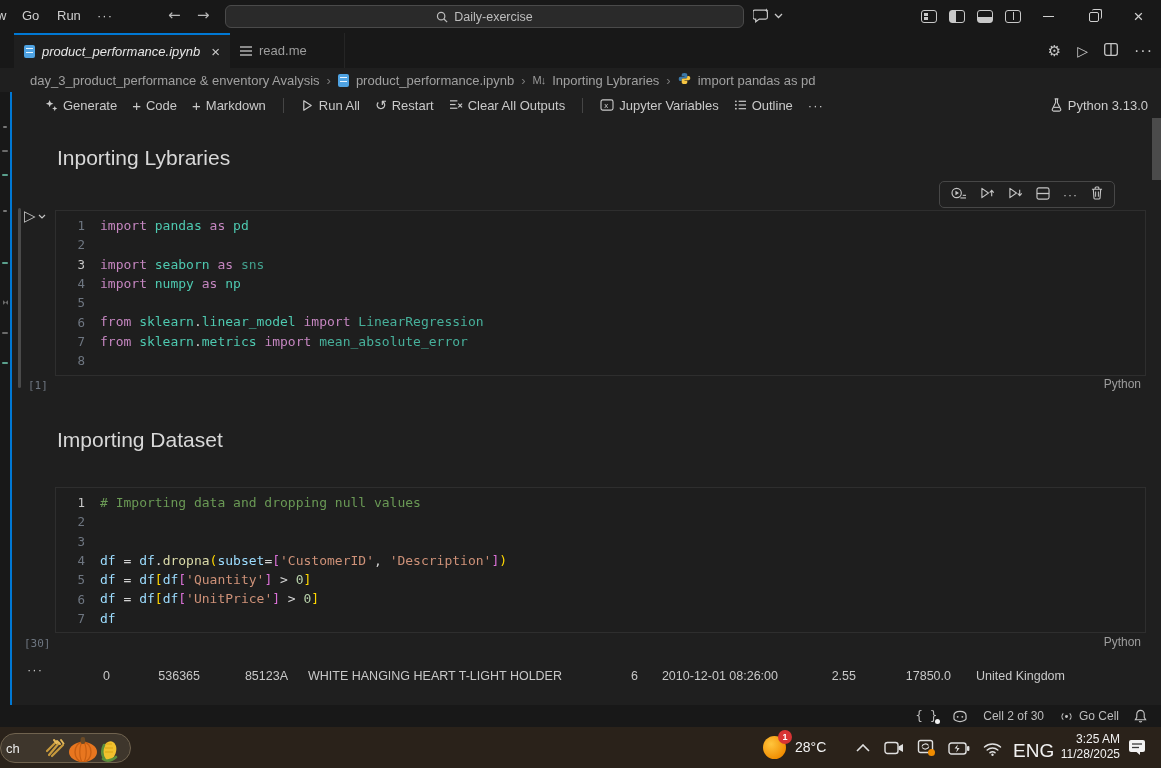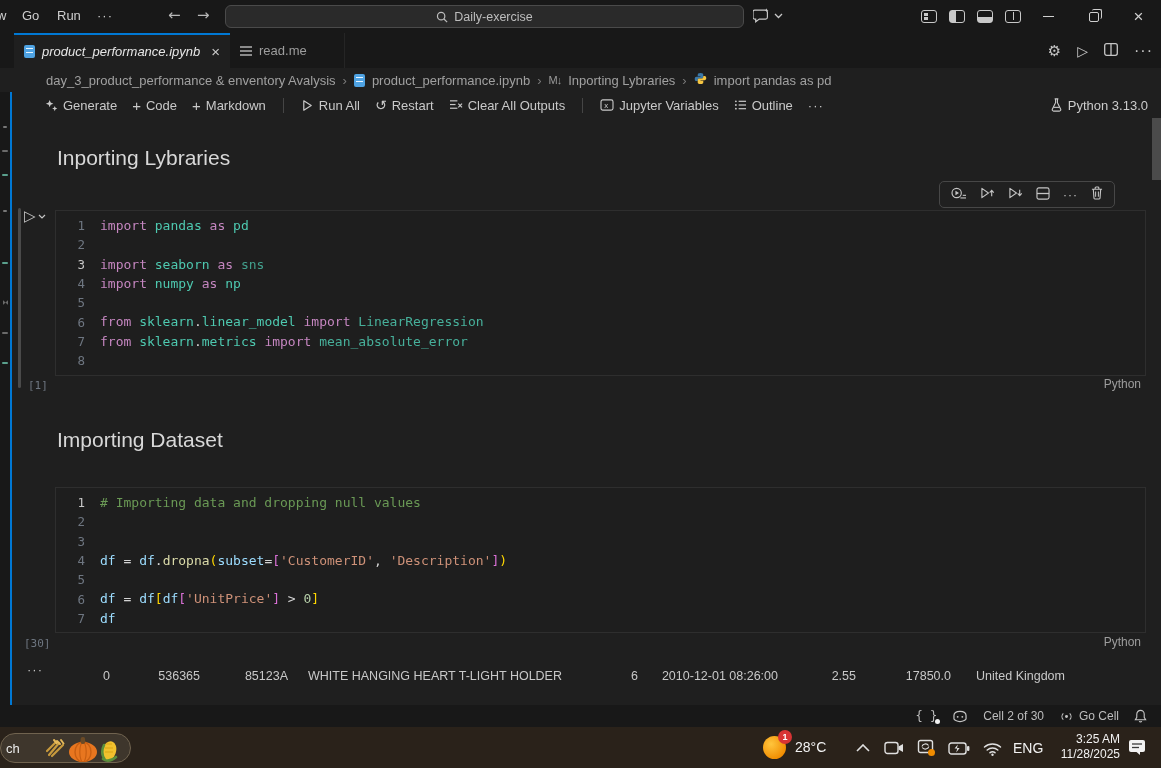--- a/index.html
+++ b/index.html
@@ -35,21 +35,21 @@
   .tab.inactive{background:#1f1f1f10;color:#9d9d9d;border-right:1px solid #252525}
   .nbicon{width:11px;height:13px;background:#4fa3e3;border-radius:2px;position:relative}
   .nbicon:before{content:"";position:absolute;left:2px;top:3px;right:2px;border-top:1.5px solid #e8f4ff}
   .nbicon:after{content:"";position:absolute;left:2px;top:7px;right:2px;border-top:1.5px solid #e8f4ff}
   .mdlines{width:12px;height:10px;position:relative}
   .mdlines:before{content:"";position:absolute;left:0;top:0;width:12px;height:2px;background:#8a8a8a;box-shadow:0 4px 0 #8a8a8a,0 8px 0 #8a8a8a}
   .editor-actions{position:absolute;right:8px;top:0;height:35px;display:flex;align-items:center;gap:16px;color:#c5c5c5}
 
   
   .breadcrumbs{position:absolute;left:0;top:68px;width:1161px;height:24px;background:#1f1f1f;display:flex;
-    align-items:center;gap:7px;padding-left:46px;font-size:13px;color:#a0a0a0}
+    align-items:center;gap:7px;padding-left:30px;font-size:13px;color:#a0a0a0}
   .crumb-sep{color:#7a7a7a;font-size:13px}
   .md-glyph{font-size:11px;color:#9a9a9a;letter-spacing:-1px}
 
   
   .nbtoolbar{position:absolute;left:0;top:92px;width:1161px;height:26px;background:#1f1f1f;display:flex;
     align-items:center;gap:15px;padding-left:45px;font-size:13px;color:#c9c9c9}
   .tb-item{display:flex;align-items:center;gap:5px}
   .tb-sep{width:1px;height:15px;background:#454545;margin:0 2px}
   .kernel{position:absolute;right:13px;top:0;height:26px;display:flex;align-items:center;gap:5px;color:#cccccc;font-size:13px}
   .strip-cover{position:absolute;left:0;top:0;width:10px;height:100%;background:#181818}
@@ -91,21 +91,21 @@
 
   
   .taskbar{position:absolute;left:0;top:727px;width:1161px;height:41px;background:#2a221a}
   .tb-search{position:absolute;left:0;top:6px;width:131px;height:30px;background:#3e362c;border:1px solid #70634f;
     border-radius:15px;overflow:hidden;color:#ececec;font-size:13px}
   .tb-search span{position:absolute;left:5px;top:7px}
   .sun{position:absolute;width:23px;height:23px;border-radius:50%;background:radial-gradient(circle at 35% 35%,#ffc53d,#f08c00 75%)}
   .sun-badge{position:absolute;width:14px;height:14px;border-radius:50%;background:#d83434;color:#fff;font-size:9px;
     display:flex;align-items:center;justify-content:center;font-weight:bold}
   .temp{position:absolute;color:#f2f2f2;font-size:14px}
-  .tray-txt{position:absolute;color:#f2f2f2;font-size:14px}
+  .tray-txt{position:absolute;color:#f2f2f2;font-size:19px}
   .clock{position:absolute;color:#f2f2f2;font-size:12px;text-align:right;line-height:15px}
 </style>
 </head>
 <body>
 
 <div id="app">
 
   <div class="titlebar">
     <span class="menu-item" style="left:-3px">w</span>
     <span class="menu-item" style="left:22px">Go</span>
@@ -351,20 +351,21 @@
           </div>
         <div class="cl">
             <span class="ln">3</span>
           </div>
         <div class="cl">
             <span class="ln">4</span>
             <pre class="code"><span class="tk-v">df</span><span class="tk-p"> = </span><span class="tk-v">df</span><span class="tk-p">.</span><span class="tk-f">dropna</span><span class="tk-b1">(</span><span class="tk-v">subset</span><span class="tk-p">=</span><span class="tk-b2">[</span><span class="tk-s">'CustomerID'</span><span class="tk-p">, </span><span class="tk-s">'Description'</span><span class="tk-b2">]</span><span class="tk-b1">)</span></pre>
           </div>
         <div class="cl">
             <span class="ln">5</span>
+            <pre class="code"><span class="tk-v">df</span><span class="tk-p"> = </span><span class="tk-v">df</span><span class="tk-b1">[</span><span class="tk-v">df</span><span class="tk-b2">[</span><span class="tk-s">'Quantity'</span><span class="tk-b2">]</span><span class="tk-p"> &gt; </span><span class="tk-n">0</span><span class="tk-b1">]</span></pre>
           </div>
         <div class="cl">
             <span class="ln">6</span>
             <pre class="code"><span class="tk-v">df</span><span class="tk-p"> = </span><span class="tk-v">df</span><span class="tk-b1">[</span><span class="tk-v">df</span><span class="tk-b2">[</span><span class="tk-s">'UnitPrice'</span><span class="tk-b2">]</span><span class="tk-p"> &gt; </span><span class="tk-n">0</span><span class="tk-b1">]</span></pre>
           </div>
         <div class="cl">
             <span class="ln">7</span>
             <pre class="code"><span class="tk-v">df</span></pre>
           </div>
       </div>

